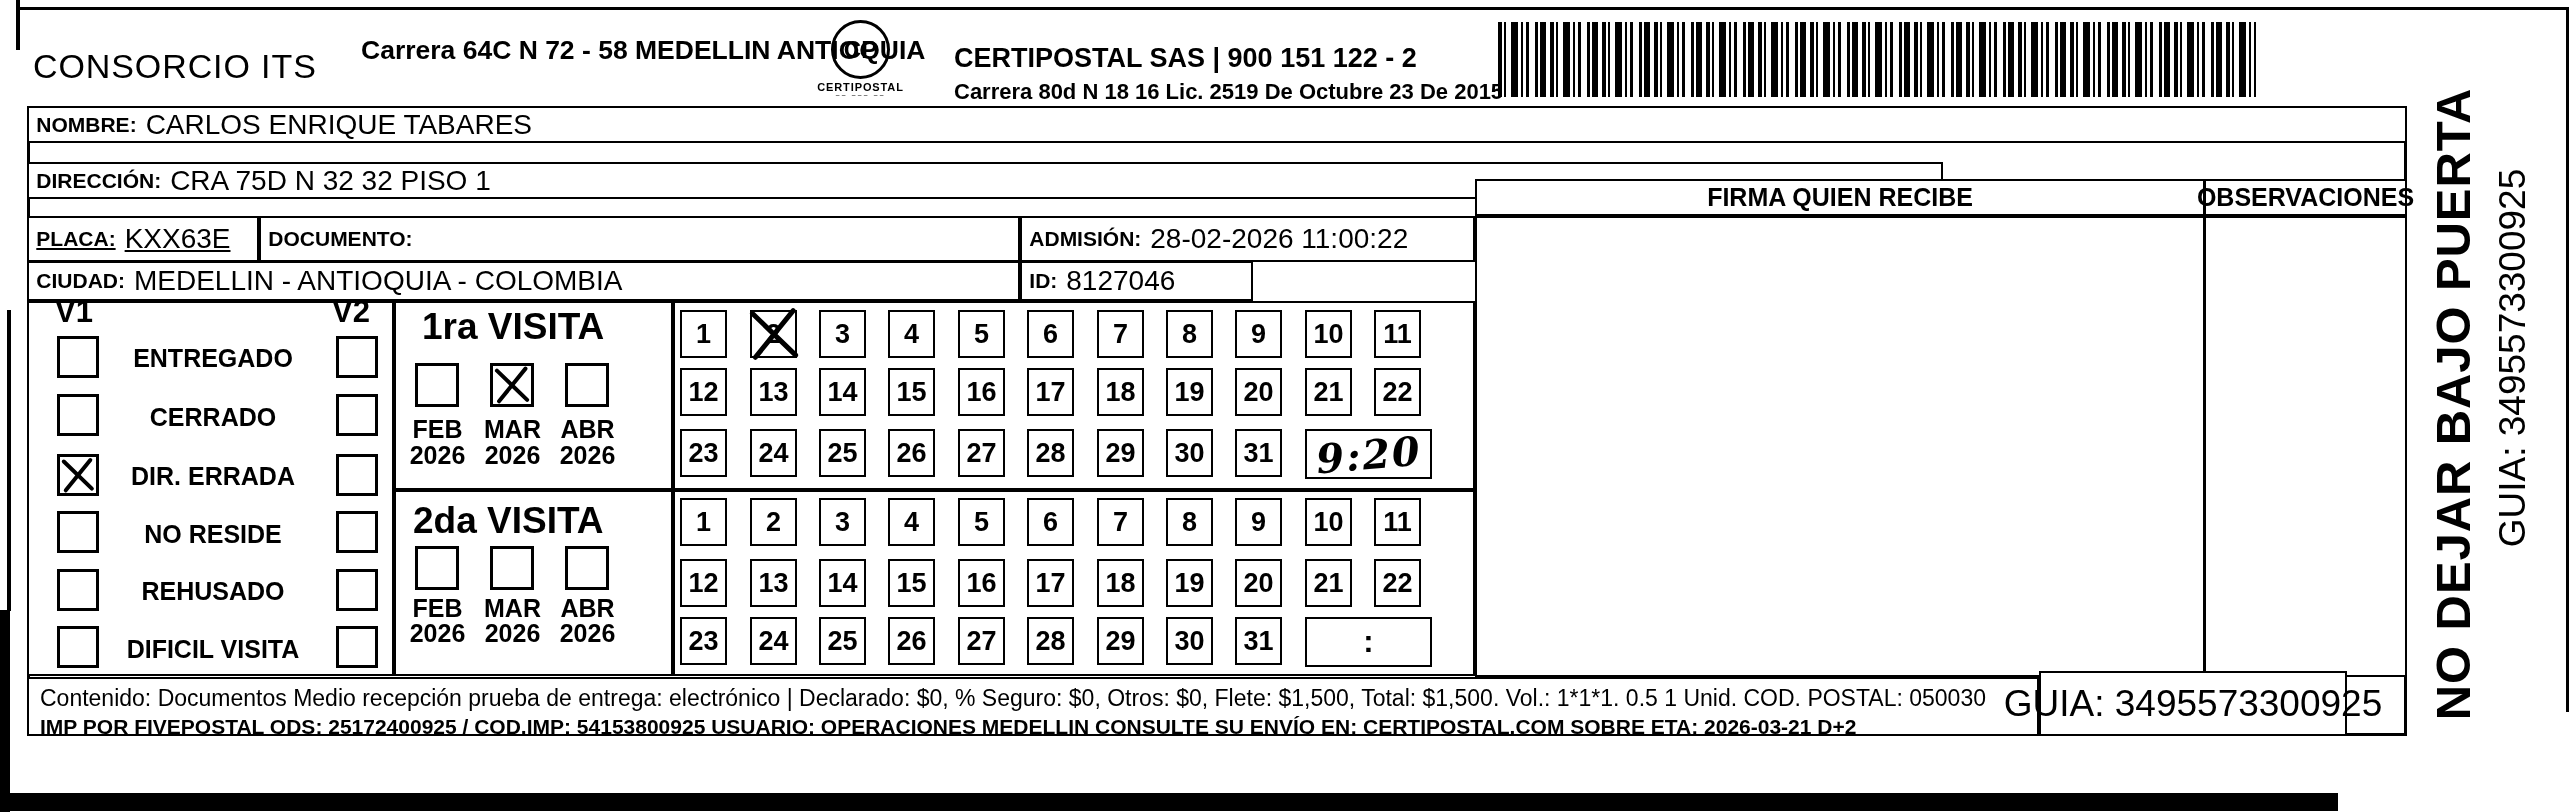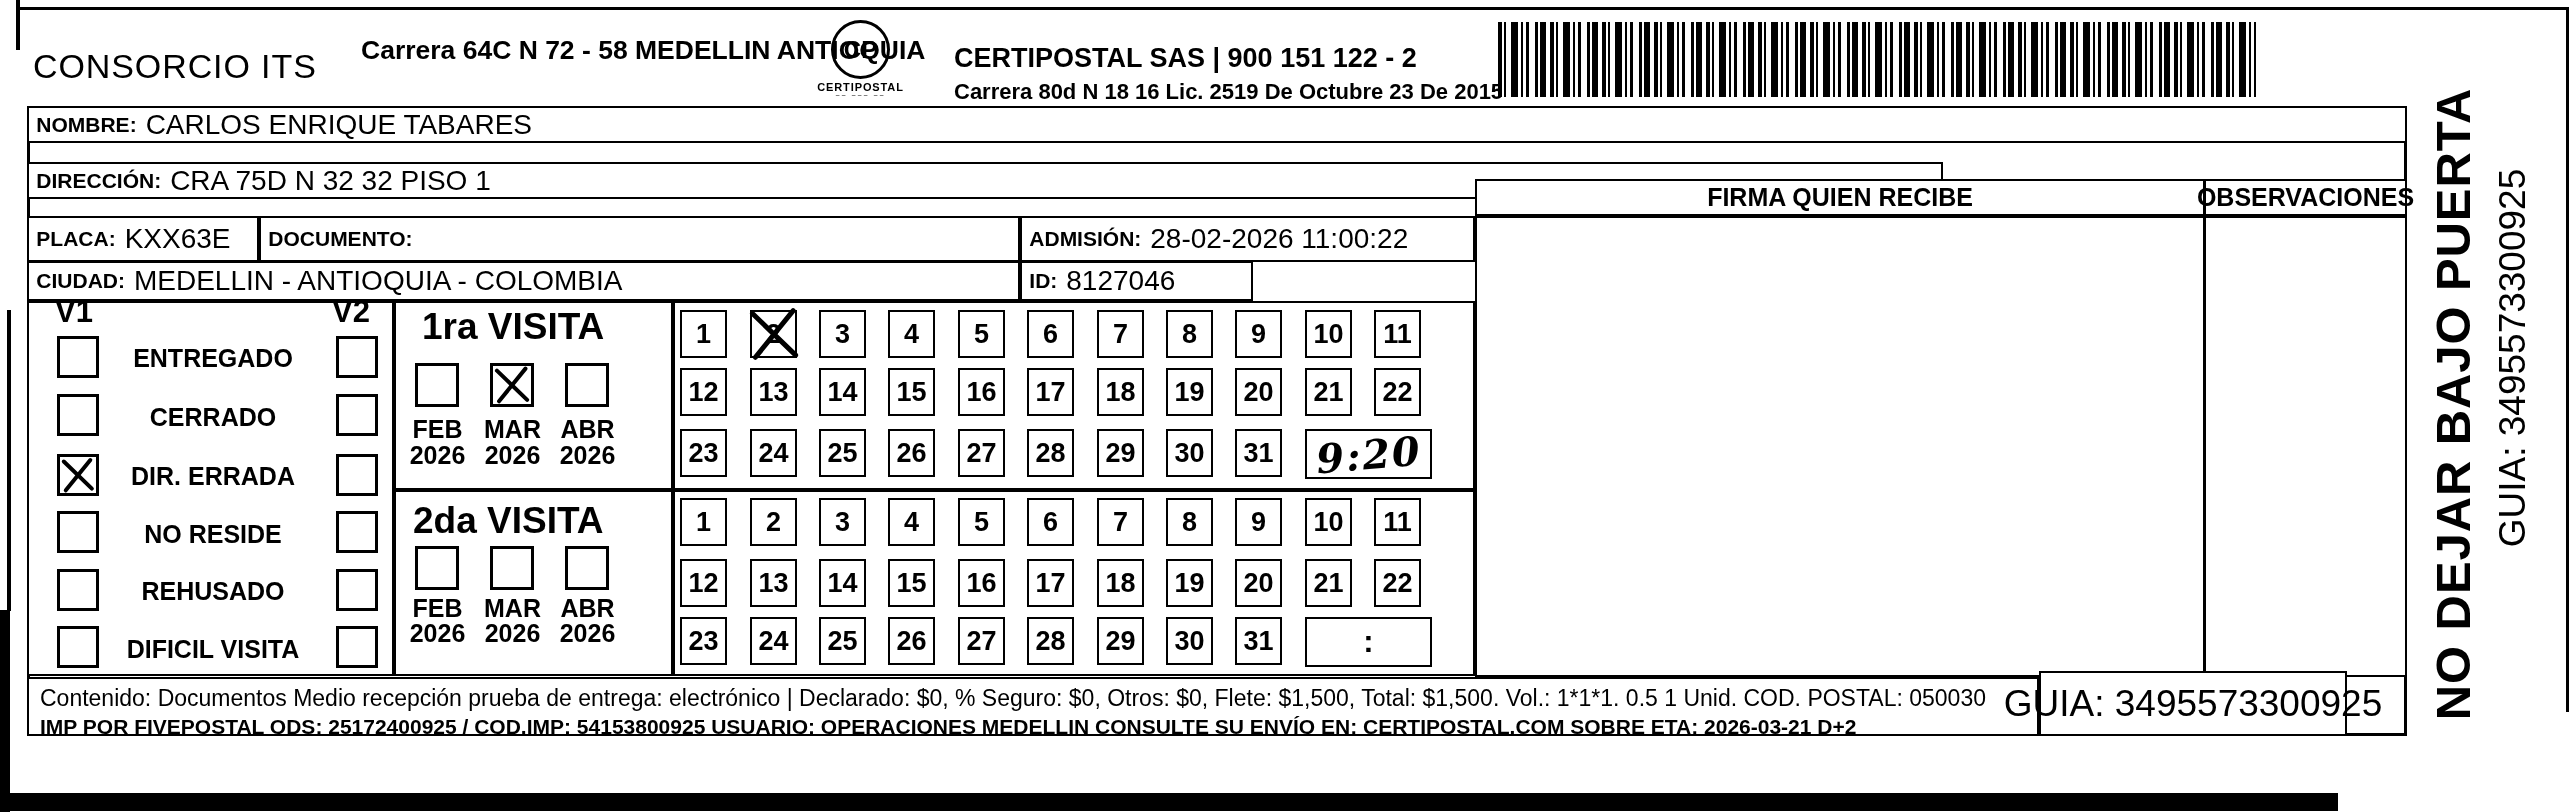--- a/index.html
+++ b/index.html
@@ -98,21 +98,21 @@
 
   <div class="cell fieldrow" style="left:27px;top:106px;width:2380px;height:37px;">
     <span class="lbl">NOMBRE:</span>
     <span class="val">CARLOS ENRIQUE TABARES</span>
   </div>
   <div class="cell fieldrow" style="left:27px;top:142px;width:1916px;height:37px;margin-top:20px;">
     <span class="lbl">DIRECCIÓN:</span>
     <span class="val">CRA 75D N 32 32 PISO 1</span>
   </div>
 
-  <div class="cell fieldrow" style="left:27px;top:216px;width:232px;height:46px;">
+  <div class="cell fieldrow" style="left:27px;top:216px;width:232px;height:46px;text-decoration:underline;">
     <span class="lbl">PLACA:</span>
     <span class="val">KXX63E</span>
   </div>
   <div class="cell fieldrow" style="left:259px;top:216px;width:761px;height:46px;">
     <span class="lbl">DOCUMENTO:</span>
   </div>
   <div class="cell fieldrow" style="left:1020px;top:216px;width:455px;height:46px;">
     <span class="lbl">ADMISIÓN:</span>
     <span class="val">28-02-2026 11:00:22</span>
   </div>

